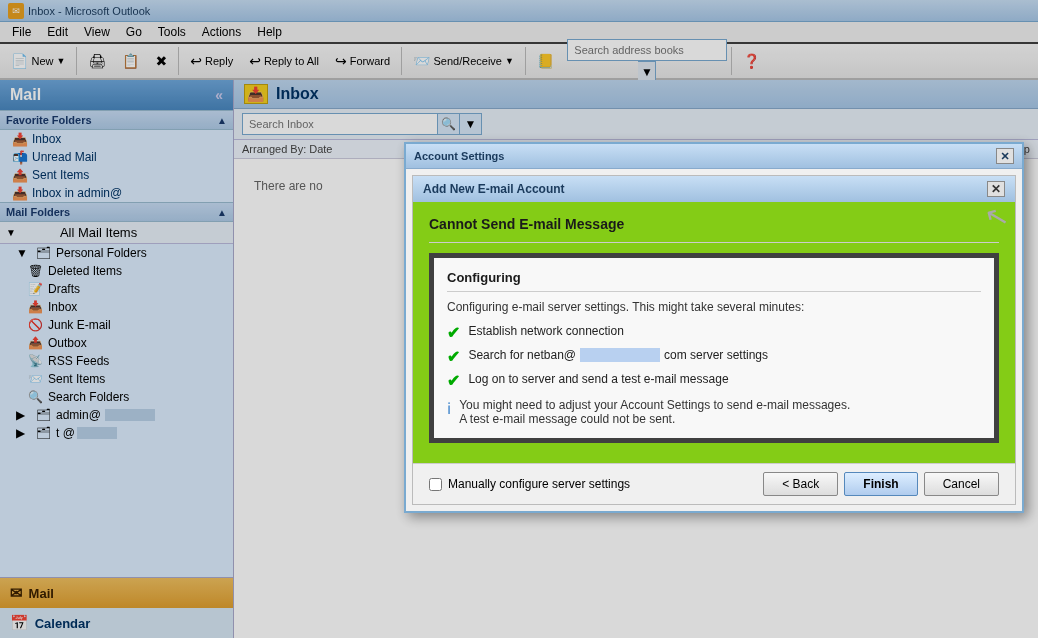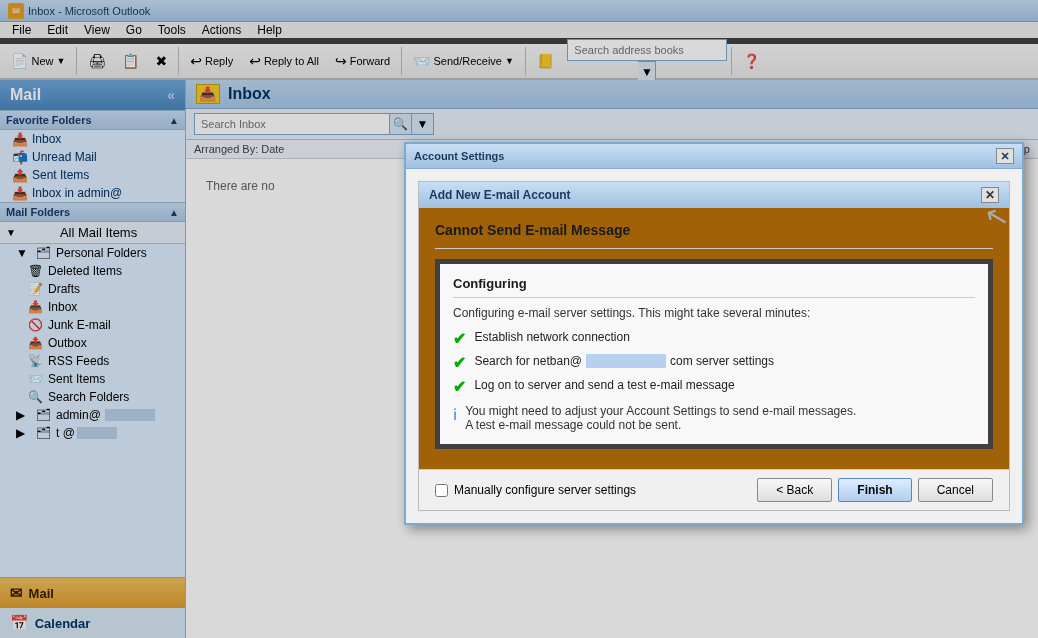--- a/index.html
+++ b/index.html
@@ -3,37 +3,37 @@
   <meta charset="utf-8">
   <style>
     * { margin: 0; padding: 0; box-sizing: border-box; }
     body { font-family: 'Segoe UI', Tahoma, Arial, sans-serif; font-size: 12px; background: #d4e4f5; width: 1038px; height: 638px; overflow: hidden; }
 
     
     .title-bar { background: linear-gradient(to bottom, #c8dff5, #a8c8e8); height: 22px; display: flex; align-items: center; padding: 0 8px; font-size: 11px; color: #1a3a5c; border-bottom: 1px solid #7aaad0; }
     .title-bar .icon { width: 16px; height: 16px; margin-right: 4px; background: #e8a020; border-radius: 2px; display: inline-flex; align-items: center; justify-content: center; font-size: 9px; color: white; }
 
     
-    .menu-bar { background: #f0f0f0; height: 22px; display: flex; align-items: center; padding: 0 4px; border-bottom: 6px solid #404040; }
+    .menu-bar { background: #f0f0f0; height: 22px; display: flex; align-items: center; padding: 0 4px; border-bottom: 2px solid #404040; }
     .menu-item { padding: 2px 8px; cursor: pointer; font-size: 12px; }
 
     
     .toolbar { background: linear-gradient(to bottom, #f8f8f8, #e8e8e8); height: 36px; display: flex; align-items: center; padding: 0 4px; border-bottom: 2px solid #bbb; gap: 2px; }
     .toolbar-btn { display: flex; align-items: center; gap: 3px; padding: 3px 6px; cursor: pointer; border: 1px solid transparent; border-radius: 2px; font-size: 11px; background: transparent; }
     .toolbar-btn .icon { font-size: 14px; }
     .toolbar-separator { width: 1px; height: 28px; background: #bbb; margin: 0 2px; }
     .search-addr-box { display: flex; align-items: center; margin-left: 4px; flex-direction: column; }
     .search-addr-input { width: 160px; height: 22px; border: 1px solid #7aaad0; padding: 2px 6px; font-size: 11px; }
     .search-dropdown-btn { width: 18px; height: 22px; background: #e0e8f0; border: 1px solid #7aaad0; border-left: none; cursor: pointer; display: flex; align-items: center; justify-content: center; }
 
     
     .main-layout { display: flex; height: calc(638px - 22px - 22px - 36px); }
 
     
-    .sidebar { width: 186px; background: #ddeeff; border-right: 1px solid #aac; display: flex; flex-direction: column; }
+    .sidebar { width: 234px; background: #ddeeff; border-right: 1px solid #aac; display: flex; flex-direction: column; }
     .sidebar-header { background: linear-gradient(to bottom, #6fa8dc, #4a88c0); color: white; font-size: 16px; font-weight: bold; padding: 6px 10px; display: flex; justify-content: space-between; align-items: center; }
     .sidebar-header .collapse-btn { cursor: pointer; font-size: 14px; color: #cce; }
 
     .section-header { background: linear-gradient(to bottom, #c8ddf5, #b0cce8); font-size: 11px; font-weight: bold; color: #1a3a6c; padding: 3px 6px; display: flex; justify-content: space-between; align-items: center; border-top: 1px solid #99bbd0; border-bottom: 1px solid #99bbd0; }
     .section-header .arrows { font-size: 10px; cursor: pointer; }
 
     .sidebar-item { display: flex; align-items: center; padding: 2px 6px 2px 12px; cursor: pointer; font-size: 12px; color: #003366; }
     .sidebar-item .item-icon { width: 16px; height: 14px; margin-right: 4px; display: inline-flex; align-items: center; justify-content: center; font-size: 13px; }
 
     .all-mail-row { display: flex; align-items: center; padding: 3px 6px; background: #e8f0f8; border-bottom: 1px solid #bbd; cursor: pointer; }
@@ -64,21 +64,21 @@
     .arranged-bar { background: #eef4fc; padding: 3px 8px; border-bottom: 1px solid #ccd; font-size: 11px; color: #444; display: flex; justify-content: space-between; }
     .inbox-empty { padding: 20px; color: #666; font-size: 12px; }
 
     
     .overlay { position: fixed; top: 0; left: 0; width: 1038px; height: 638px; background: rgba(0,0,0,0.15); z-index: 10; }
 
     .account-settings-dialog { position: fixed; top: 142px; left: 404px; width: 620px; background: #f0f0f0; border: 2px solid #7aaad0; box-shadow: 4px 4px 12px rgba(0,0,0,0.4); z-index: 20; }
     .dialog-title-bar { background: linear-gradient(to bottom, #c8dff5, #a0c0e0); padding: 4px 8px; display: flex; justify-content: space-between; align-items: center; font-size: 11px; font-weight: bold; color: #1a3a5c; border-bottom: 1px solid #88aacc; }
     .dialog-close-btn { width: 18px; height: 16px; background: #e0e0e0; border: 1px solid #888; cursor: pointer; display: flex; align-items: center; justify-content: center; font-size: 11px; font-weight: bold; }
 
-    .inner-dialog { background: #a16207; margin: 12px; border: 1px solid #bbb; }
+    .inner-dialog { background: #84cc16; margin: 6px; border: 1px solid #bbb; }
     .inner-dialog-title-bar { background: linear-gradient(to bottom, #c8dff5, #a0c0e0); padding: 5px 10px; display: flex; justify-content: space-between; align-items: center; font-size: 12px; font-weight: bold; color: #1a3a5c; }
     .inner-close-btn { width: 18px; height: 16px; background: #e0e0e0; border: 1px solid #888; cursor: pointer; display: flex; align-items: center; justify-content: center; font-size: 12px; font-weight: bold; color: #333; }
 
     .dialog-content { padding: 14px 16px; }
     .cannot-send-title { font-size: 14px; font-weight: bold; color: #1a1a1a; margin-bottom: 4px; }
     .dialog-divider { border: none; border-top: 1px solid #ccc; margin: 10px 0; }
 
     .configuring-section { background: #f8f8f8; border: 5px solid #404040; padding: 12px 13px; }
     .configuring-title { font-size: 13px; font-weight: bold; color: #1a1a1a; margin-bottom: 8px; padding-bottom: 6px; border-bottom: 1px solid #ccc; }
     .configuring-subtitle { font-size: 12px; color: #333; margin-bottom: 10px; }

